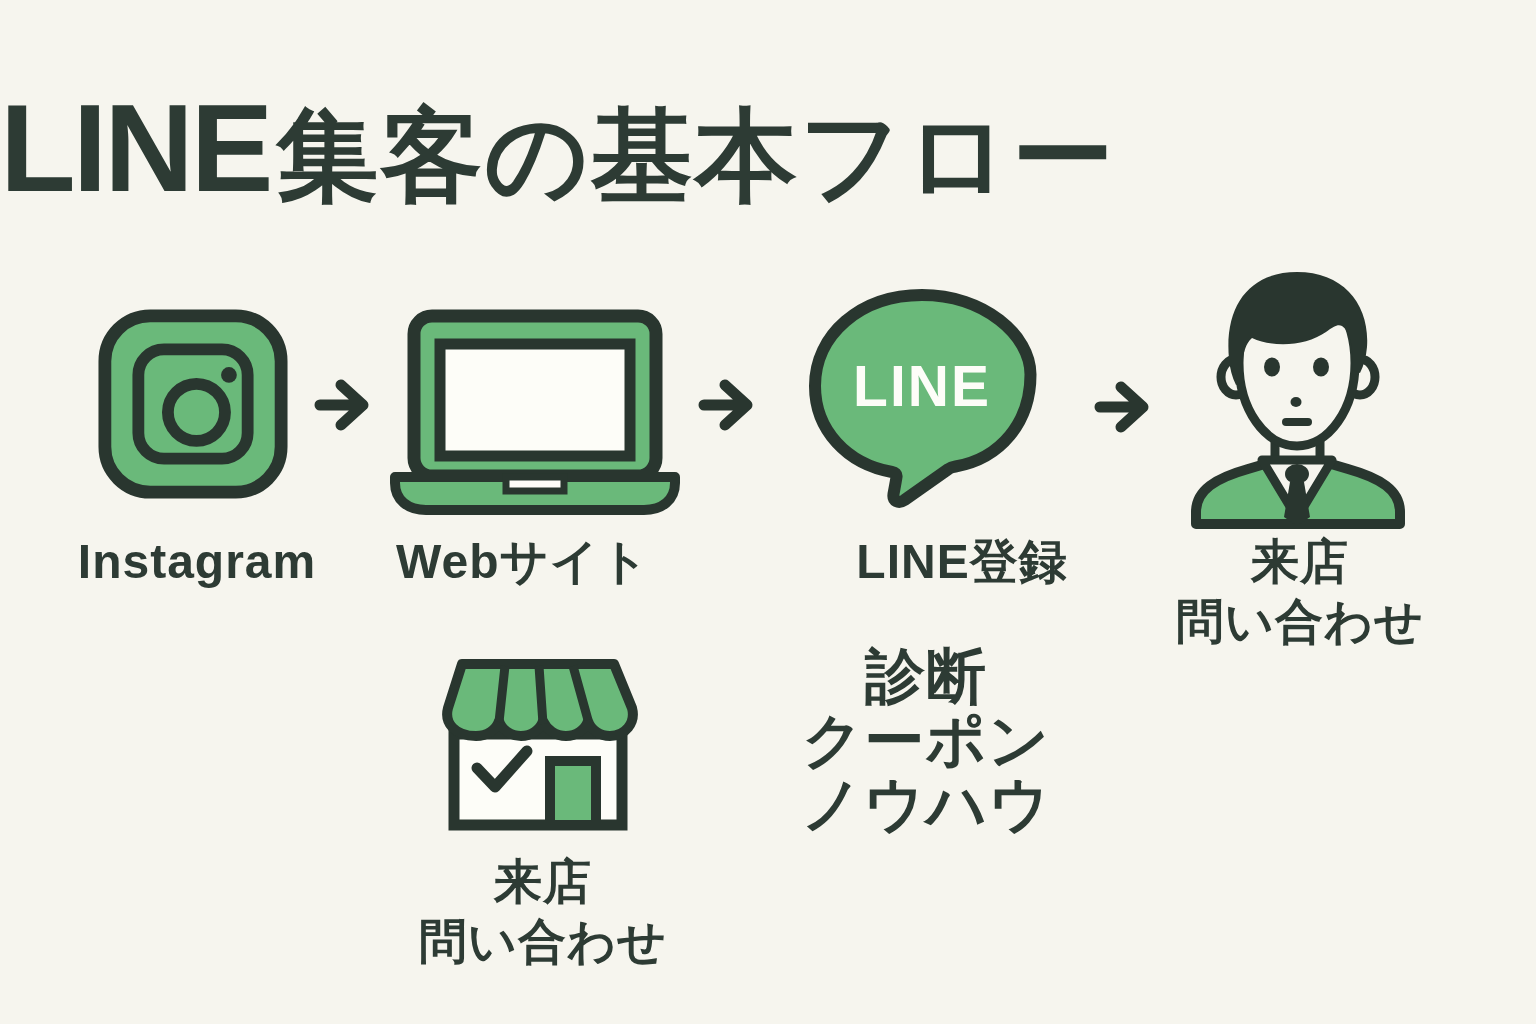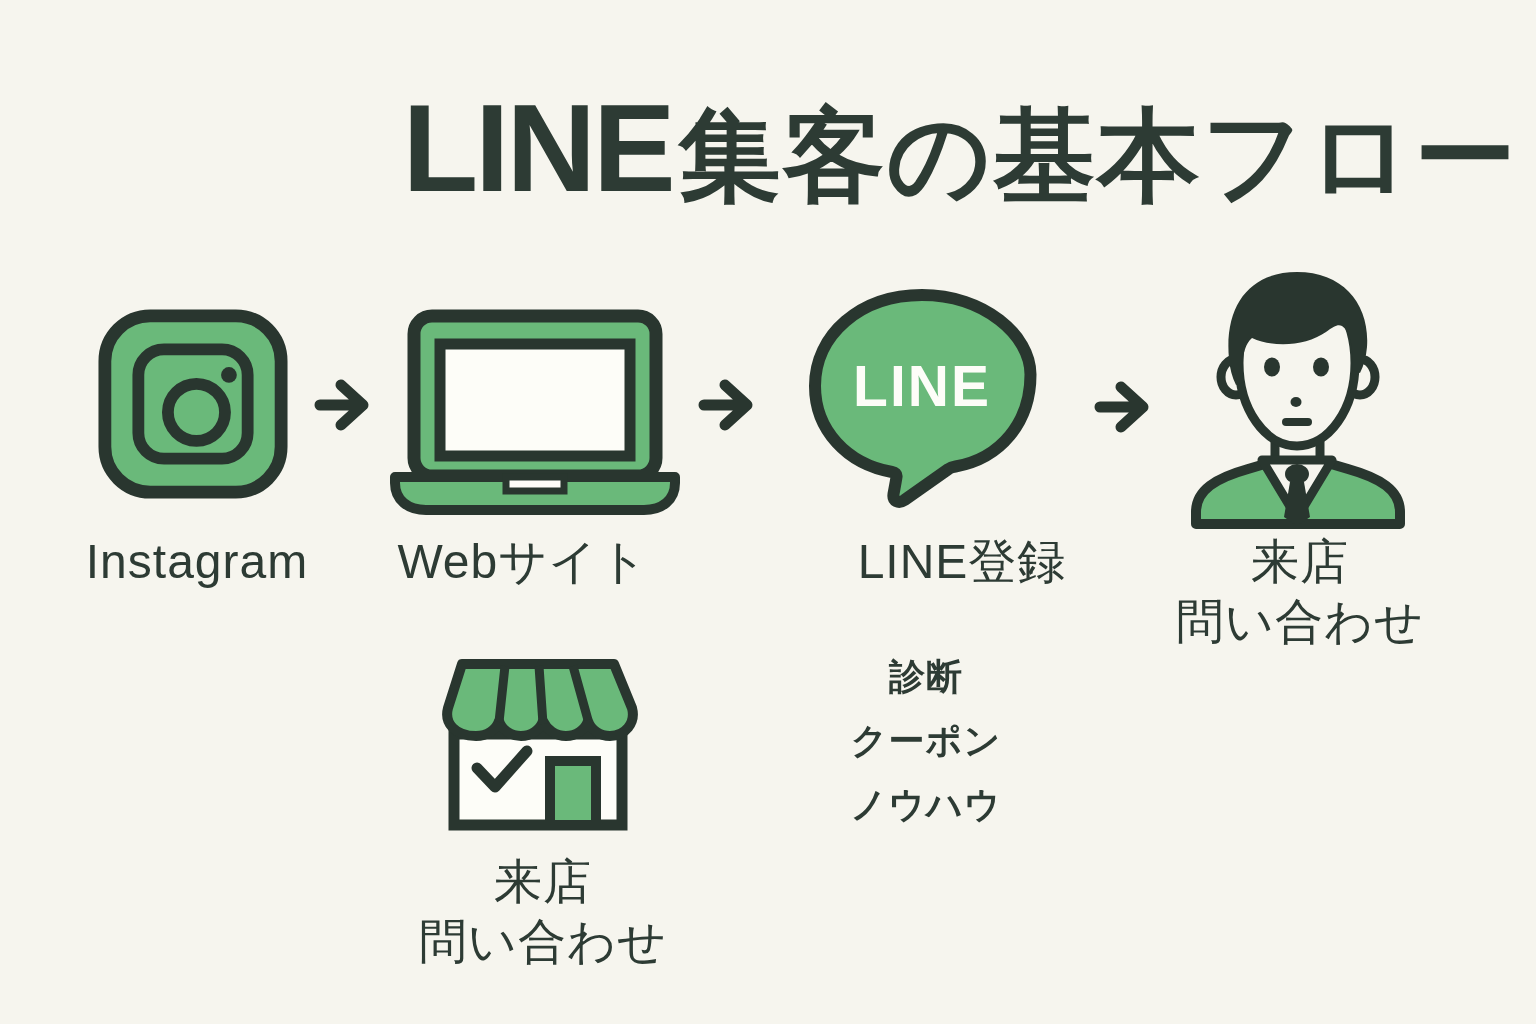--- a/index.html
+++ b/index.html
@@ -12,46 +12,46 @@
   html,body{margin:0;padding:0;}
   body{
     width:1536px;height:1024px;position:relative;overflow:hidden;
     background:var(--bg);
     font-family:"Liberation Sans","DejaVu Sans",sans-serif;
     color:var(--text);
   }
   .stage{position:absolute;inset:0;}
   .title{
     position:absolute;top:68px;left:0;width:1490px;
-    text-align:right;font-weight:800;font-size:102px;line-height:1.3;
-    letter-spacing:2px;color:var(--text);white-space:nowrap;margin-left:28px;
+    text-align:left;font-weight:800;font-size:102px;line-height:1.3;
+    letter-spacing:2px;color:var(--text);white-space:nowrap;
   }
   .title .latin{font-size:124px;letter-spacing:-3px;font-weight:800;margin-right:6px;}
   svg.ic{position:absolute;overflow:visible;}
   #icon-instagram{left:97px;top:306px;width:192px;height:196px;}
   #arrow-1{left:314px;top:377px;width:58px;height:55px;}
   #icon-laptop{left:389px;top:309px;width:292px;height:206px;}
   #arrow-2{left:698px;top:377px;width:58px;height:55px;}
   #icon-line{left:800px;top:284px;width:245px;height:232px;}
   #arrow-3{left:1094px;top:379px;width:58px;height:55px;}
   #icon-person{left:1184px;top:263px;width:228px;height:267px;}
   #icon-store{left:442px;top:658px;width:196px;height:172px;}
   .lbl{
     position:absolute;top:532px;width:300px;text-align:center;
-    font-size:48px;font-weight:400;line-height:60px;letter-spacing:1px;
+    font-size:48px;font-weight:700;line-height:60px;letter-spacing:1px;
     color:var(--text);white-space:nowrap;
   }
   #label-instagram{left:47px;}
   #label-website{left:373px;}
   #label-line{left:812px;}
   #label-visit{left:1125px;width:350px;}
   #label-store{left:368px;top:852px;width:350px;}
   .benefits{
     position:absolute;left:776px;top:645px;width:300px;text-align:center;
-    font-size:36px;font-weight:700;line-height:64px;letter-spacing:1px;
+    font-size:60px;font-weight:700;line-height:64px;letter-spacing:1px;
     color:var(--text);white-space:nowrap;
   }
 </style>
 </head>
 <body>
 
 <div class="stage">
 
   <div class="title"><span class="latin">LINE</span><span>集客の基本フロー</span></div>
 

